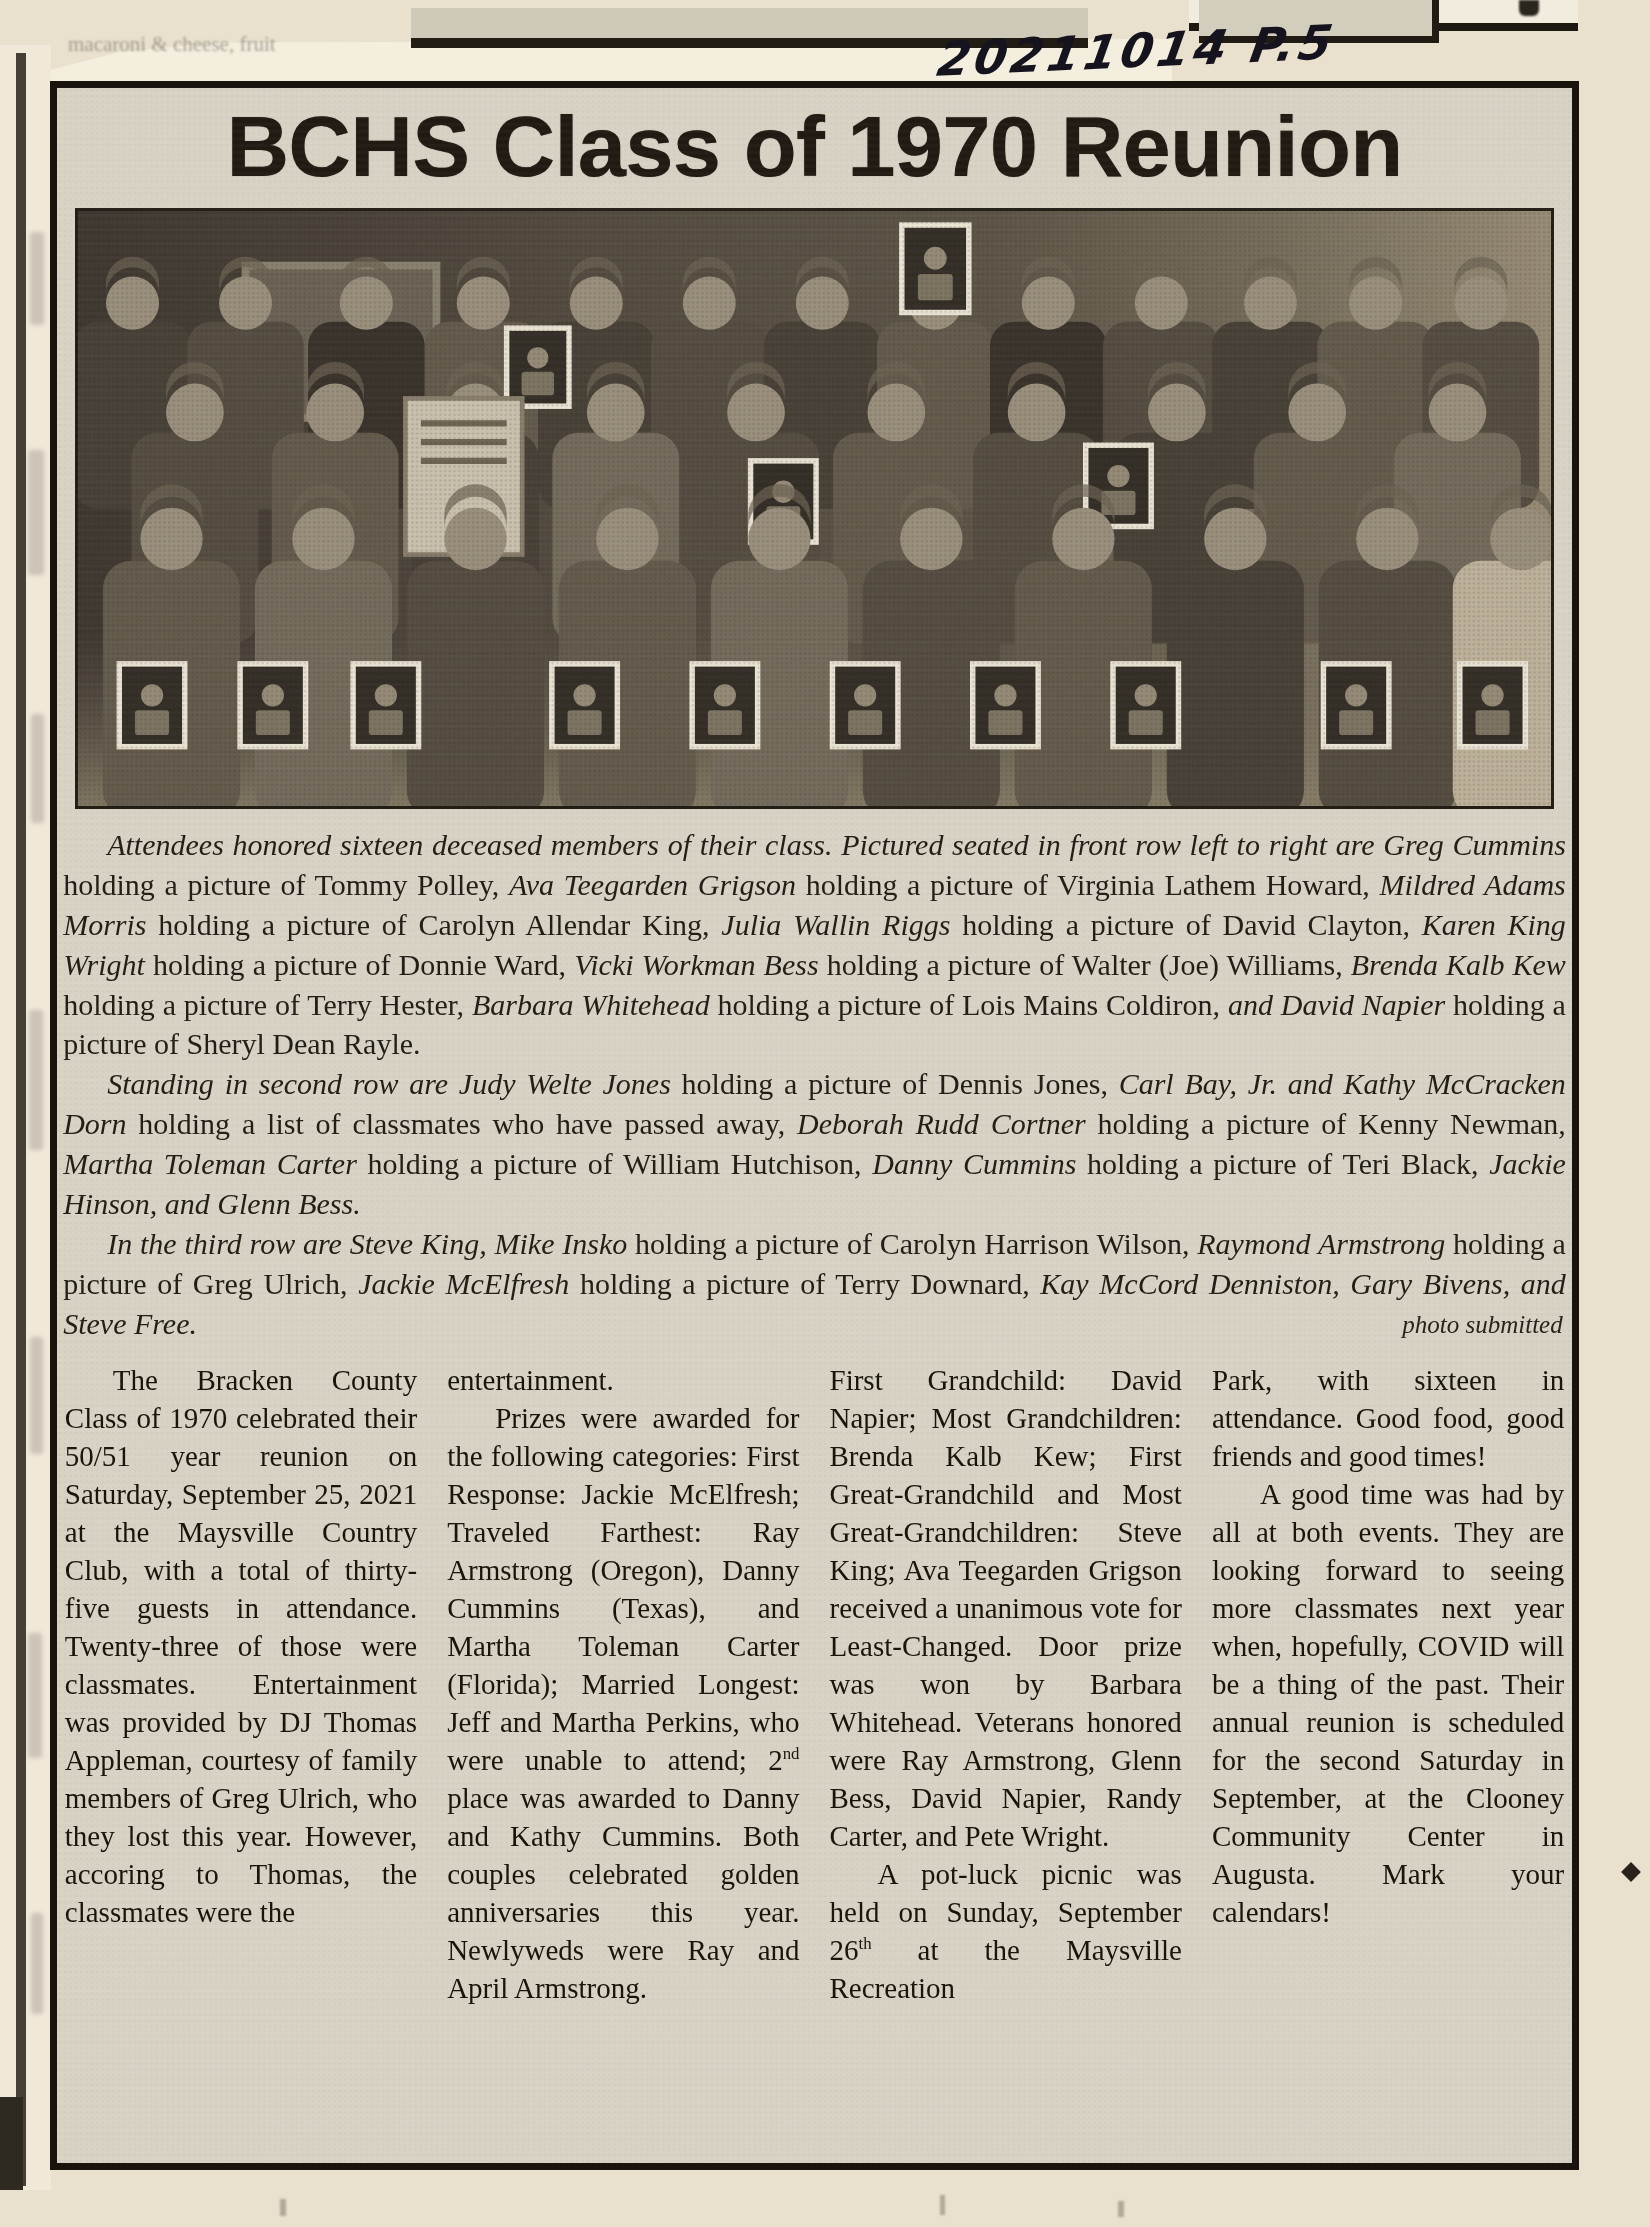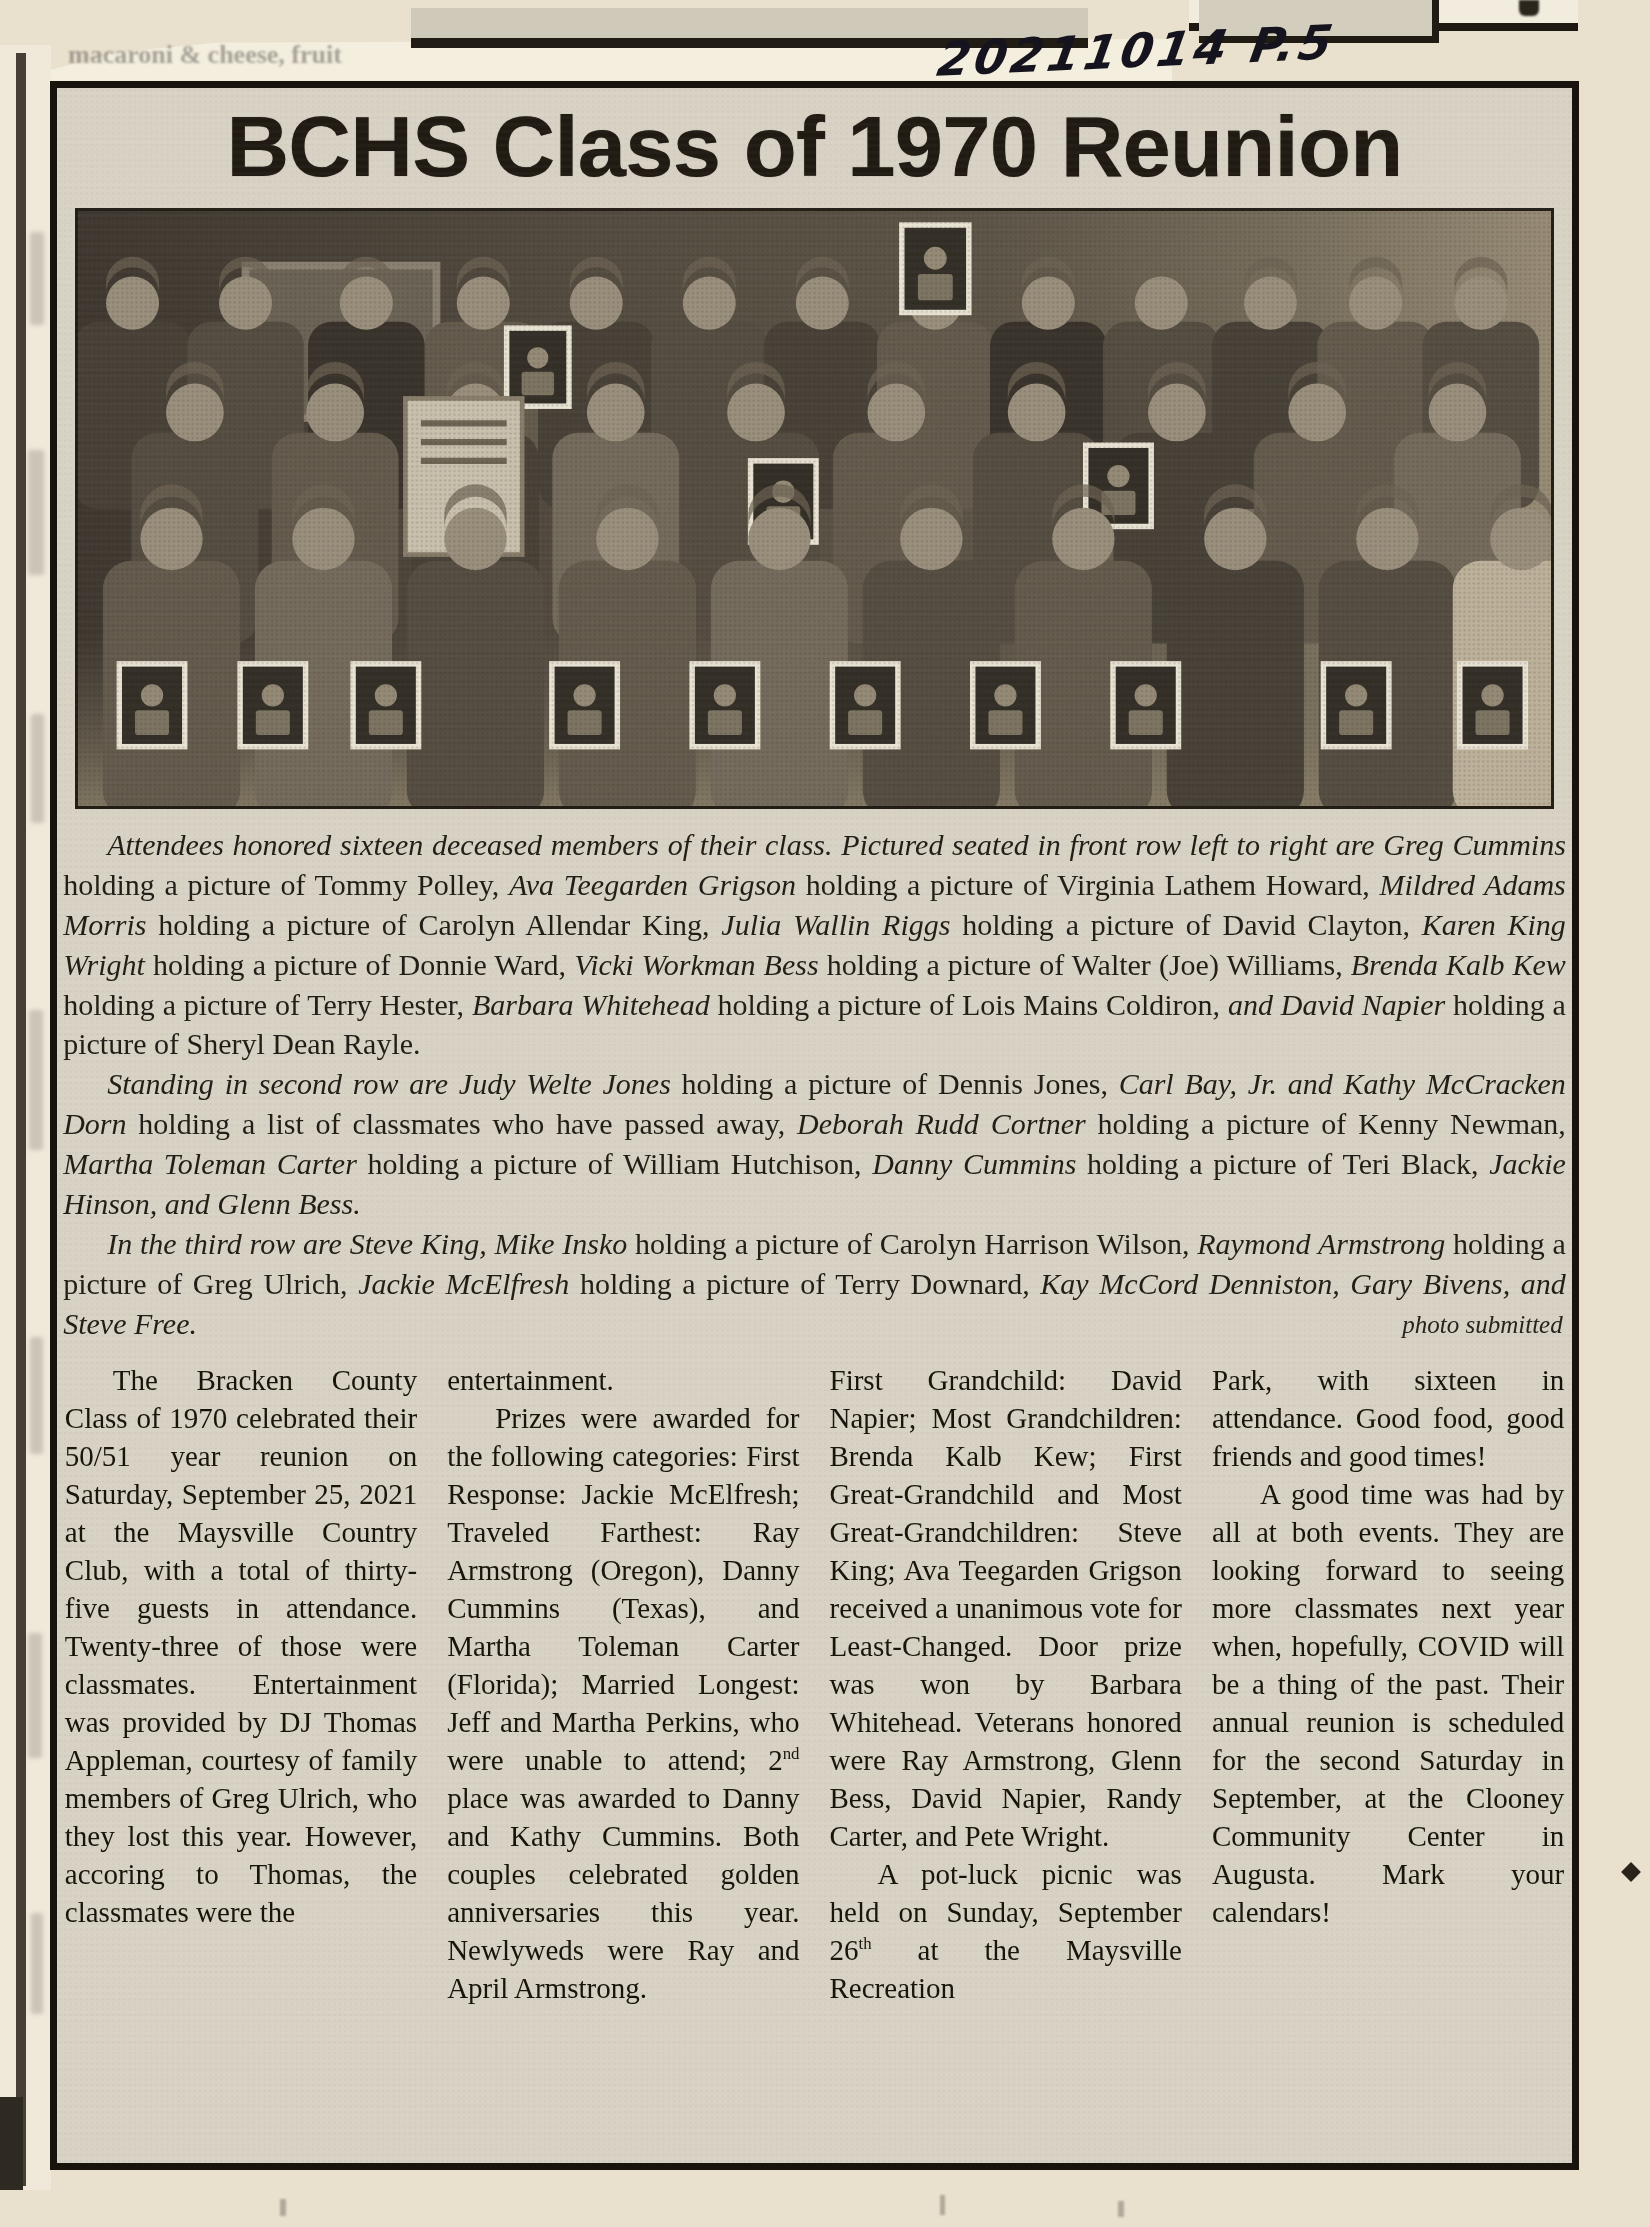--- a/index.html
+++ b/index.html
@@ -15,22 +15,22 @@
   }
   .under-strip .dark-line{
     position:absolute;left:15.6px;top:7.8px;width:10px;height:2133px;
     background:#453f35;filter:blur(0.5px);
   }
   .bleed-blob{
     position:absolute;background:rgba(108,100,92,.28);
     border-radius:3.1px;filter:blur(1.9px);
   }
   .bleed-text{
-    position:absolute;left:68px;top:40px;width:366px;
-    font-family:"Liberation Serif",serif;font-weight:bold;font-size:26px;
+    position:absolute;left:68px;top:32px;width:366px;
+    font-family:"Liberation Serif",serif;font-weight:normal;font-size:21px;
     color:rgba(92,86,80,.5);filter:blur(0.9px);white-space:nowrap;
   }
   .top-slab{
     position:absolute;left:51px;top:39px;width:1121px;height:44px;
     background:#f3eede;
     clip-path:polygon(0 70%,6% 30%,15% 8%,100% 0,100% 100%,0 100%);
   }
   .top-graybar{
     position:absolute;left:411px;top:7.8px;width:677px;height:30px;
     background:#cfc9ba;border-bottom:10px solid #211c14;

